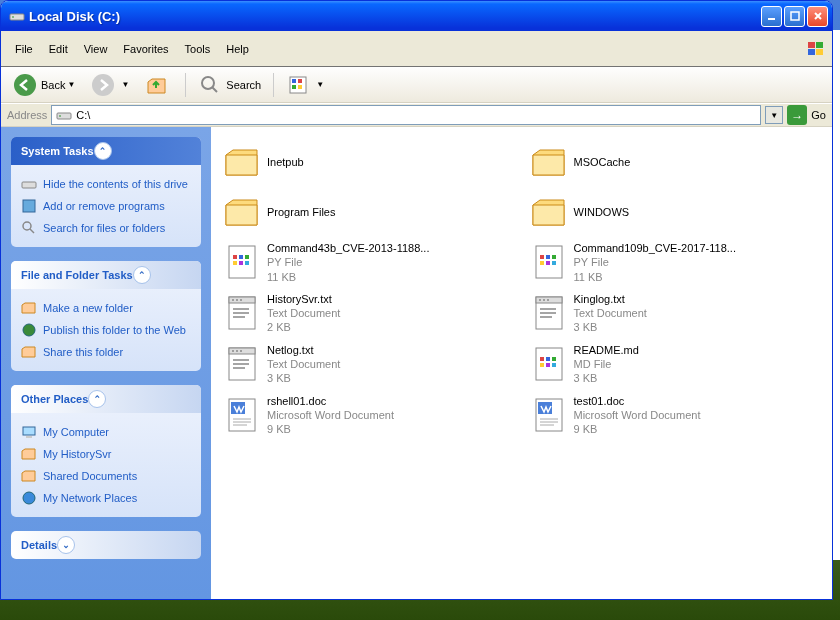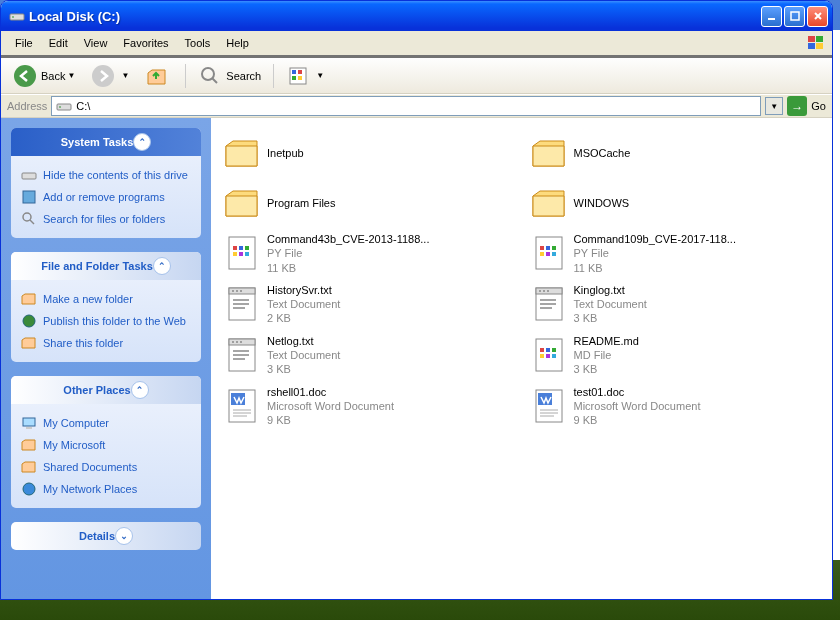--- a/index.html
+++ b/index.html
@@ -6,37 +6,37 @@
 body { width: 840px; height: 620px; background: linear-gradient(to bottom, #4a7fd9 0%, #3a6fc9 50%, #2a5fb9 100%); overflow: hidden; position: relative; }
 .desktop-bg { position: absolute; bottom: 0; left: 0; right: 0; height: 60px; background: linear-gradient(to bottom, #3a5a1a, #2a4a0a); }
 .window { position: absolute; top: 0; left: 0; width: 833px; height: 600px; background: #ece9d8; border: 1px solid #0831d9; border-radius: 8px 8px 0 0; overflow: hidden; display: flex; flex-direction: column; }
 .titlebar { height: 30px; background: linear-gradient(to bottom, #3a8fff 0%, #0968ff 10%, #0831d9 90%, #0831d9 100%); display: flex; align-items: center; padding: 0 4px; color: white; font-size: 13px; font-weight: bold; }
 .titlebar-icon { width: 16px; height: 16px; margin: 0 4px; display: inline-flex; align-items: center; justify-content: center; }
 .titlebar-text { flex: 1; text-shadow: 1px 1px 1px rgba(0,0,0,0.3); }
 .win-btn { width: 21px; height: 21px; margin-left: 2px; border: 1px solid white; border-radius: 3px; display: flex; align-items: center; justify-content: center; font-size: 11px; font-weight: bold; color: white; cursor: pointer; }
 .win-btn.min { background: linear-gradient(to bottom, #5a9fff, #2a6fcf); }
 .win-btn.max { background: linear-gradient(to bottom, #5a9fff, #2a6fcf); }
 .win-btn.close { background: linear-gradient(to bottom, #ff8f7a, #e8472a); }
-.menubar { height: 27px; background: #ece9d8; border-bottom: 3px solid #737373; display: flex; align-items: center; padding: 0 6px; }
+.menubar { height: 36px; background: #ece9d8; border-bottom: 1px solid #737373; display: flex; align-items: center; padding: 0 6px; }
 .menu-item { padding: 3px 8px; font-size: 11px; cursor: pointer; }
 .xp-flag { margin-left: auto; width: 20px; height: 18px; }
 .toolbar { height: 36px; background: linear-gradient(to bottom, #fefefe, #eeeade); border-bottom: 1px solid #d6d2c2; display: flex; align-items: center; padding: 0 6px; gap: 4px; }
 .tb-btn { display: flex; align-items: center; padding: 2px 6px; font-size: 11px; cursor: pointer; }
 .tb-icon { width: 24px; height: 24px; display: inline-flex; align-items: center; justify-content: center; margin-right: 4px; }
 .tb-sep { width: 1px; height: 24px; background: #ccc; margin: 0 2px; }
 .tb-dropdown { font-size: 8px; margin-left: 2px; }
 .addressbar { height: 24px; background: #ece9d8; border-top: 1px solid #fff; border-bottom: 1px solid #d6d2c2; display: flex; align-items: center; padding: 0 6px; gap: 4px; }
 .addr-label { font-size: 11px; color: #888; }
 .addr-input { flex: 1; height: 20px; border: 1px solid #7f9db9; background: white; display: flex; align-items: center; padding: 0 4px; font-size: 11px; }
 .addr-dd { width: 18px; height: 18px; background: #e8e8e0; border: 1px solid #7f9db9; display: flex; align-items: center; justify-content: center; font-size: 8px; cursor: pointer; }
 .go-btn { width: 20px; height: 20px; background: #3a9a3a; color: white; border-radius: 3px; display: flex; align-items: center; justify-content: center; font-size: 12px; cursor: pointer; }
 .content { flex: 1; display: flex; overflow: hidden; }
 .sidebar { width: 210px; background: linear-gradient(to bottom, #7aa5e7, #6396e2); padding: 10px; overflow-y: auto; }
 .panel { background: linear-gradient(to bottom, #eef3fd, #d6e3f9); border-radius: 5px; margin-bottom: 14px; overflow: hidden; }
-.panel-header { background: linear-gradient(to right, white, #c6d6f1); padding: 5px 10px; font-size: 11px; font-weight: bold; color: #215dc6; display: flex; align-items: center; justify-content: center; cursor: pointer; }
+.panel-header { background: linear-gradient(to right, white, #c6d6f1); padding: 5px 10px; font-size: 11px; font-weight: bold; color: #215dc6; display: flex; align-items: center; justify-content: flex-start; cursor: pointer; }
 .panel-header.dark { background: linear-gradient(to right, #2a5fc8, #5282d9); color: white; }
 .panel-chevron { width: 18px; height: 18px; border-radius: 50%; background: white; color: #316ac5; display: flex; align-items: center; justify-content: center; font-size: 9px; border: 1px solid #a6c2ea; }
 .panel-body { padding: 8px 10px; }
 .panel-link { display: flex; align-items: center; padding: 3px 0; font-size: 11px; color: #215dc6; cursor: pointer; gap: 6px; }
 .pl-icon { width: 16px; height: 16px; flex-shrink: 0; }
 .fileview { flex: 1; background: white; padding: 12px 8px; overflow-y: auto; }
 .file-grid { display: grid; grid-template-columns: 1fr 1fr; gap: 4px 8px; }
 .file-item { display: flex; align-items: center; padding: 2px; cursor: pointer; }
 .file-icon { width: 42px; height: 42px; flex-shrink: 0; margin-right: 4px; display: flex; align-items: center; justify-content: center; }
 .file-info { font-size: 11px; line-height: 1.3; }
@@ -229,21 +229,21 @@
               <span class="pl-icon"><svg width="16" height="16">
                   <rect x="2" y="3" width="12" height="8" fill="#adf" stroke="#369"></rect>
                   <rect x="5" y="12" width="6" height="2" fill="#ccc"></rect>
                 </svg></span>
               <span>My Computer</span>
             </div>
           <div class="panel-link">
               <span class="pl-icon"><svg width="16" height="16">
                   <path d="M1 5 L4 3 L14 3 L14 13 L1 13 Z" fill="#fc9" stroke="#c82"></path>
                 </svg></span>
-              <span>My Microsoft</span>
+              <span>My HistorySvr</span>
             </div>
           <div class="panel-link">
               <span class="pl-icon"><svg width="16" height="16">
                   <path d="M1 5 L4 3 L14 3 L14 13 L1 13 Z" fill="#fc9" stroke="#c82"></path>
                 </svg></span>
               <span>Shared Documents</span>
             </div>
           <div class="panel-link">
               <span class="pl-icon"><svg width="16" height="16">
                   <circle cx="8" cy="8" r="6" fill="#3a8ada" stroke="#267"></circle>

